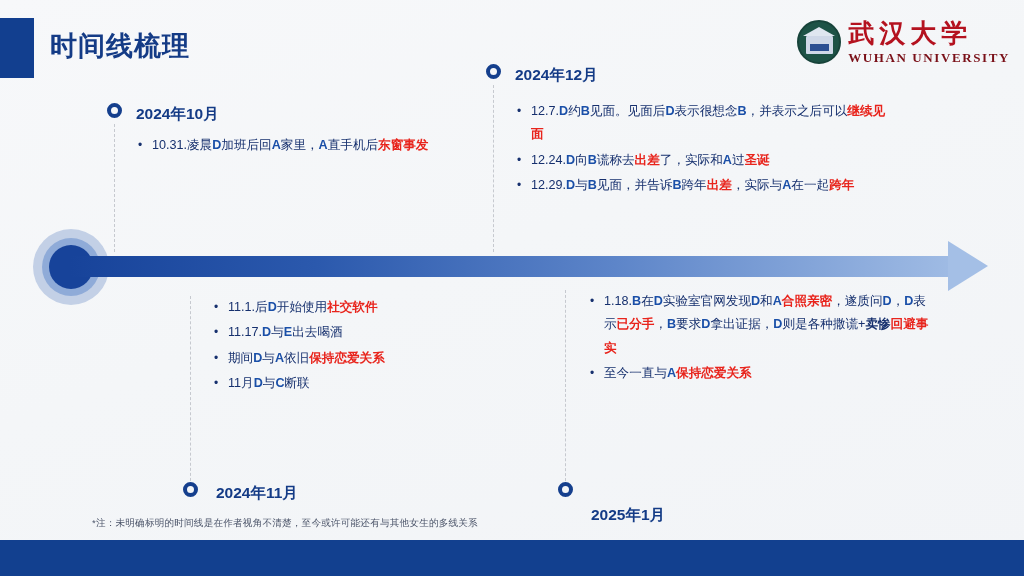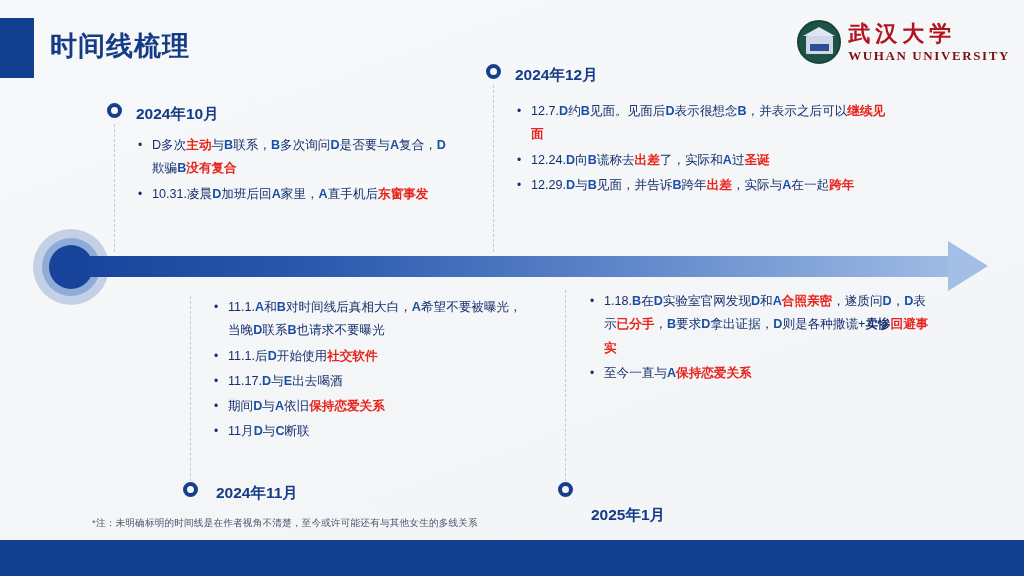--- a/index.html
+++ b/index.html
@@ -55,21 +55,21 @@
     border-bottom: 9px solid #dfe6f0;
   }
   .logo-seal .bldg:after {
     content: ""; position: absolute;
     left: 4px; right: 4px; bottom: 3px; height: 7px;
     background: #2b4f92;
   }
   .logo-text { display: flex; flex-direction: column; line-height: 1; }
   .logo-cn {
     font-family: "Liberation Serif", "DejaVu Serif", serif;
-    font-size: 22px; font-weight: bold; color: #b4121f;
+    font-size: 26px; font-weight: bold; color: #b4121f;
     letter-spacing: 5px;
   }
   .logo-en {
     font-family: "Liberation Serif", "DejaVu Serif", serif;
     font-size: 13px; font-weight: bold; color: #7a1018;
     letter-spacing: 1.6px; margin-top: 4px;
   }
 
   
   .axis-bar {
@@ -170,40 +170,38 @@
   <div class="hub-mid"></div>
   <div class="hub-core"></div>
   <div class="axis-bar"></div>
   <div class="axis-arrow"></div>
 
   <div class="node-ring" style="left:107px; top:103px;"></div>
   <div class="node-label" style="left:136px; top:104px;text-align:center;">2024年10月</div>
   <div class="dashed" style="left:114px; top:124px; height:128px;"></div>
 
   <div class="block" style="left:136px; top:134px; width:318px;">
-    <div class="bullet-row">D多次<span class="r">主动</span>与<span class="b">B</span>联系，<span class="b">B</span>多次询问<span class="b">D</span>是否要与<span class="b">A</span>复合，<span class="b">D</span>欺骗<span class="b">B</span><span class="r">没有复合</span></div>
     <div class="bullet-row">10.31.凌晨<span class="b">D</span>加班后回<span class="b">A</span>家里，<span class="b">A</span>直手机后<span class="r">东窗事发</span></div>
   </div>
 
   <div class="node-ring" style="left:486px; top:64px;"></div>
   <div class="node-label" style="left:515px; top:65px;">2024年12月</div>
   <div class="dashed" style="left:493px; top:85px; height:167px;"></div>
 
   <div class="block" style="left:515px; top:100px; width:382px;">
     <div class="bullet-row">12.7.<span class="b">D</span>约<span class="b">B</span>见面。见面后<span class="b">D</span>表示很想念<span class="b">B</span>，并表示之后可以<span class="r">继续见面</span></div>
     <div class="bullet-row">12.24.<span class="b">D</span>向<span class="b">B</span>谎称去<span class="r">出差</span>了，实际和<span class="b">A</span>过<span class="r">圣诞</span></div>
     <div class="bullet-row">12.29.<span class="b">D</span>与<span class="b">B</span>见面，并告诉<span class="b">B</span>跨年<span class="r">出差</span>，实际与<span class="b">A</span>在一起<span class="r">跨年</span></div>
   </div>
 
   <div class="dashed" style="left:190px; top:296px; height:190px;"></div>
   <div class="node-ring" style="left:183px; top:482px;"></div>
   <div class="node-label" style="left:216px; top:483px;">2024年11月</div>
 
   <div class="block" style="left:212px; top:296px; width:312px;">
-    <div class="bullet-row">11.1.<span class="b">A</span>和<span class="b">B</span>对时间线后真相大白，<span class="b">A</span>希望不要被曝光，当晚<span class="b">D</span>联系<span class="b">B</span>也请求不要曝光</div>
     <div class="bullet-row">11.1.后<span class="b">D</span>开始使用<span class="r">社交软件</span></div>
     <div class="bullet-row">11.17.<span class="b">D</span>与<span class="b">E</span>出去喝酒</div>
     <div class="bullet-row">期间<span class="b">D</span>与<span class="b">A</span>依旧<span class="r">保持恋爱关系</span></div>
     <div class="bullet-row">11月<span class="b">D</span>与<span class="b">C</span>断联</div>
   </div>
 
   <div class="dashed" style="left:565px; top:290px; height:196px;"></div>
   <div class="node-ring" style="left:558px; top:482px;"></div>
   <div class="node-label" style="left:591px; top:505px;">2025年1月</div>
 

